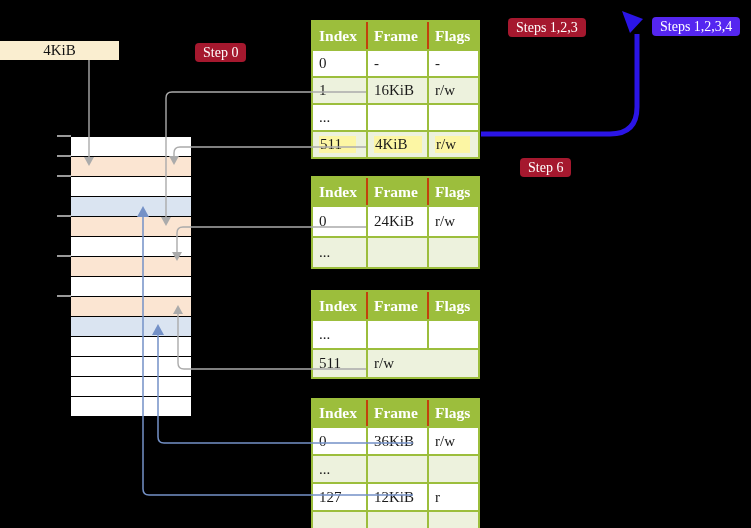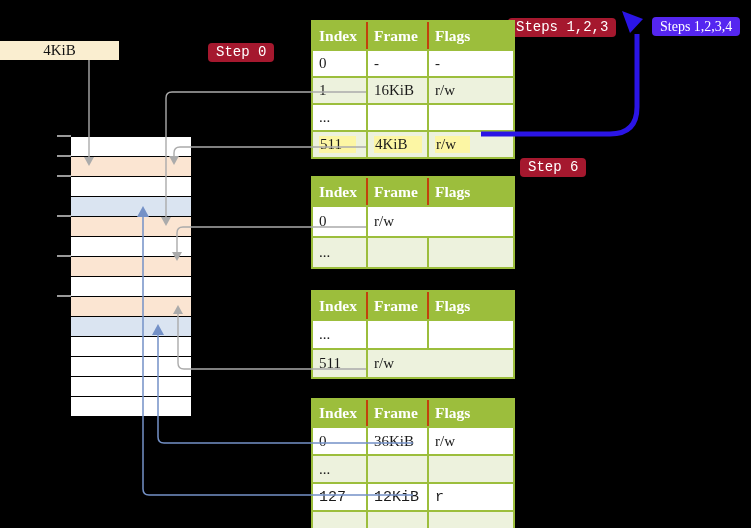--- a/index.html
+++ b/index.html
@@ -2,36 +2,36 @@
 <html style="--red: #a5182e; --violet: #5526f0; --cream: #faeed0; --green: #9cbe3c; --rowgreen: #edf2dd; --highlight: #fcf6a4; --peach: #fbe5d2; --pageblue: #dae4f1;"><head>
 <meta charset="utf-8">
 <style>
   html,body{margin:0;padding:0;background:#000;}
   #stage{position:relative;width:751px;height:528px;background:#000;overflow:hidden;
          font-family:"Liberation Serif","DejaVu Serif",serif;}
 
   
   .badge{position:absolute;color:#fff;font-size:14px;line-height:17px;padding:1px 8px;
          border-radius:4px;white-space:nowrap;}
-  .badge.red{background:var(--red,#a5182e);font-family:Liberation Mono, monospace;}
+  .badge.red{background:var(--red,#a5182e);}
   .badge.blue{background:var(--violet,#5526f0);}
   #frame-size-label{position:absolute;left:0;top:41px;width:119px;height:19px;
          background:var(--cream,#faeed0);color:#111;font-size:15px;line-height:19px;text-align:center;}
 
   
   #memory-strip{position:absolute;left:70px;top:136px;width:120px;border:1px solid #000;background:#fff;}
   #memory-strip .mrow{height:19px;border-bottom:1px solid #000;}
   #memory-strip .mrow:last-child{border-bottom:none;}
   .mrow.free{background:#ffffff;}
   .mrow.page_table{background:var(--peach,#fbe5d2);}
   .mrow.mapped_page{background:var(--pageblue,#dae4f1);}
   .tick{position:absolute;left:57px;width:14px;height:2px;background:#9a9a9a;}
 
   
-  .ptable{position:absolute;left:311px;width:204px;border:2px solid var(--green,#9cbe3c);
+  .ptable{position:absolute;left:311px;width:169px;border:2px solid var(--green,#9cbe3c);
           box-sizing:border-box;background:#fff;}
   .trow{display:grid;grid-template-columns:53px 61px 1fr;border-top:2px solid var(--green,#9cbe3c);}
   .trow.head{border-top:none;background:var(--green,#9cbe3c);}
   .trow .cell{padding:0 0 0 6px;font-size:15px;color:#1a1a1a;overflow:hidden;white-space:nowrap;
           border-left:2px solid var(--green,#9cbe3c);display:flex;align-items:center;}
   .trow .cell:first-child{border-left:none;}
   .trow.head .cell{color:#fff;font-weight:bold;font-size:15.5px;border-left:2px solid #c2410c;}
   .trow.head .cell:first-child{border-left:none;}
   .trow.shade{background:var(--rowgreen,#edf2dd);}
   .hl{background:var(--highlight,#fcf6a4);padding:0 14px 0 1px;}
@@ -39,21 +39,21 @@
   
   #overlay{position:absolute;left:0;top:0;width:751px;height:528px;pointer-events:none;z-index:5;}
 </style>
 </head>
 <body>
 
 <div id="stage">
 
   <div id="frame-size-label">4KiB</div>
 
-  <div class="badge red" style="left:195px;top:43px;margin-left:13px;">Step 0</div>
+  <div class="badge red" style="left:195px;top:43px;">Step 0</div>
   <div class="badge red" style="left:508px;top:18px;">Steps 1,2,3</div>
   <div class="badge blue" style="left:652px;top:17px;">Steps 1,2,3,4</div>
   <div class="badge red" style="left:520px;top:158px;">Step 6</div>
 
   <div id="memory-strip">
       <div class="mrow free"></div>
       <div class="mrow page_table"></div>
       <div class="mrow free"></div>
       <div class="mrow mapped_page"></div>
       <div class="mrow page_table"></div>
@@ -108,20 +108,21 @@
       </div>
     </div>
   <div class="ptable" style="top:176px">
       <div class="trow head" style="height: 27px;">
         <div class="cell">Index</div>
         <div class="cell">Frame</div>
         <div class="cell">Flags</div>
       </div>
       <div class="trow " style="height: 29px;">
         <div class="cell">0</div>
+        <div class="cell">24KiB</div>
         <div class="cell">r/w</div>
       </div>
       <div class="trow shade" style="height: 29px;">
         <div class="cell">...</div>
         <div class="cell"></div>
         <div class="cell"></div>
       </div>
     </div>
   <div class="ptable" style="top:290px">
       <div class="trow head" style="height: 27px;">
@@ -148,21 +149,21 @@
       <div class="trow " style="height: 26px;">
         <div class="cell">0</div>
         <div class="cell">36KiB</div>
         <div class="cell">r/w</div>
       </div>
       <div class="trow shade" style="height: 26px;">
         <div class="cell">...</div>
         <div class="cell"></div>
         <div class="cell"></div>
       </div>
-      <div class="trow " style="height: 26px; font-family: Liberation Mono, monospace;">
+      <div class="trow " style="height: 26px;">
         <div class="cell">127</div>
         <div class="cell">12KiB</div>
         <div class="cell">r</div>
       </div>
       <div class="trow shade" style="height: 26px;">
         <div class="cell">...</div>
         <div class="cell"></div>
         <div class="cell"></div>
       </div>
     </div>

